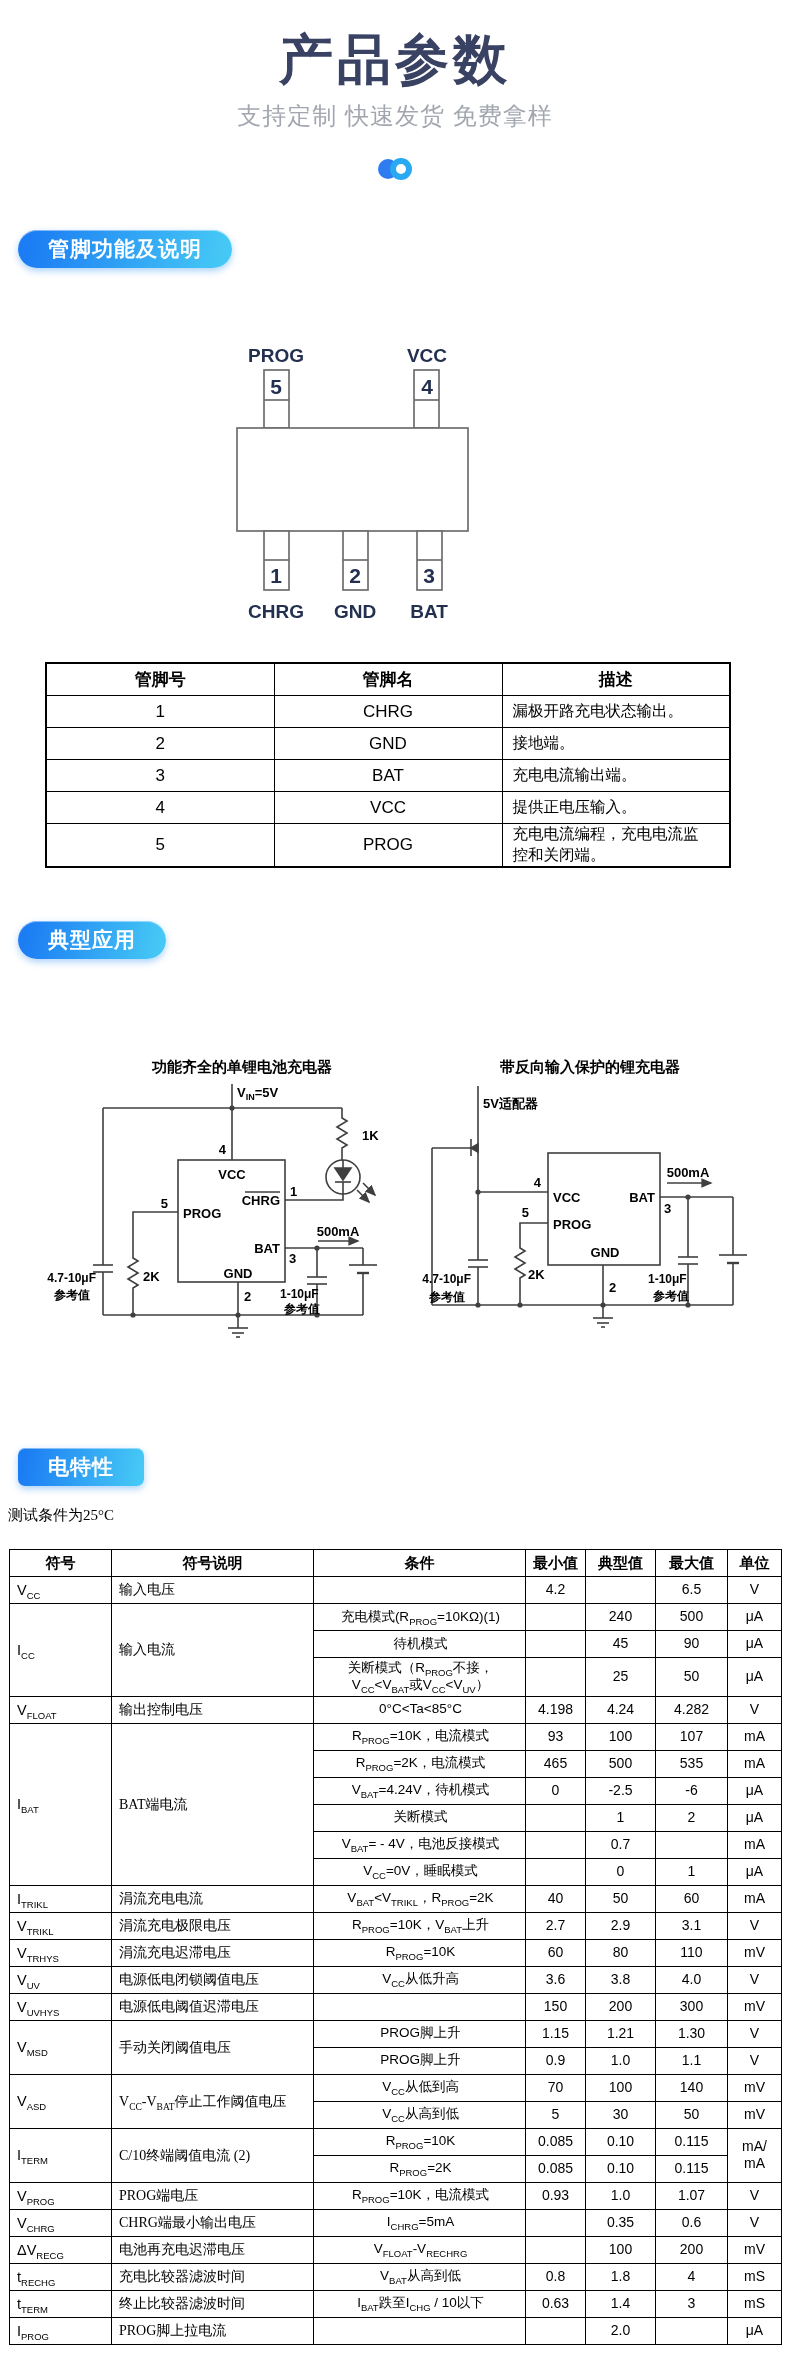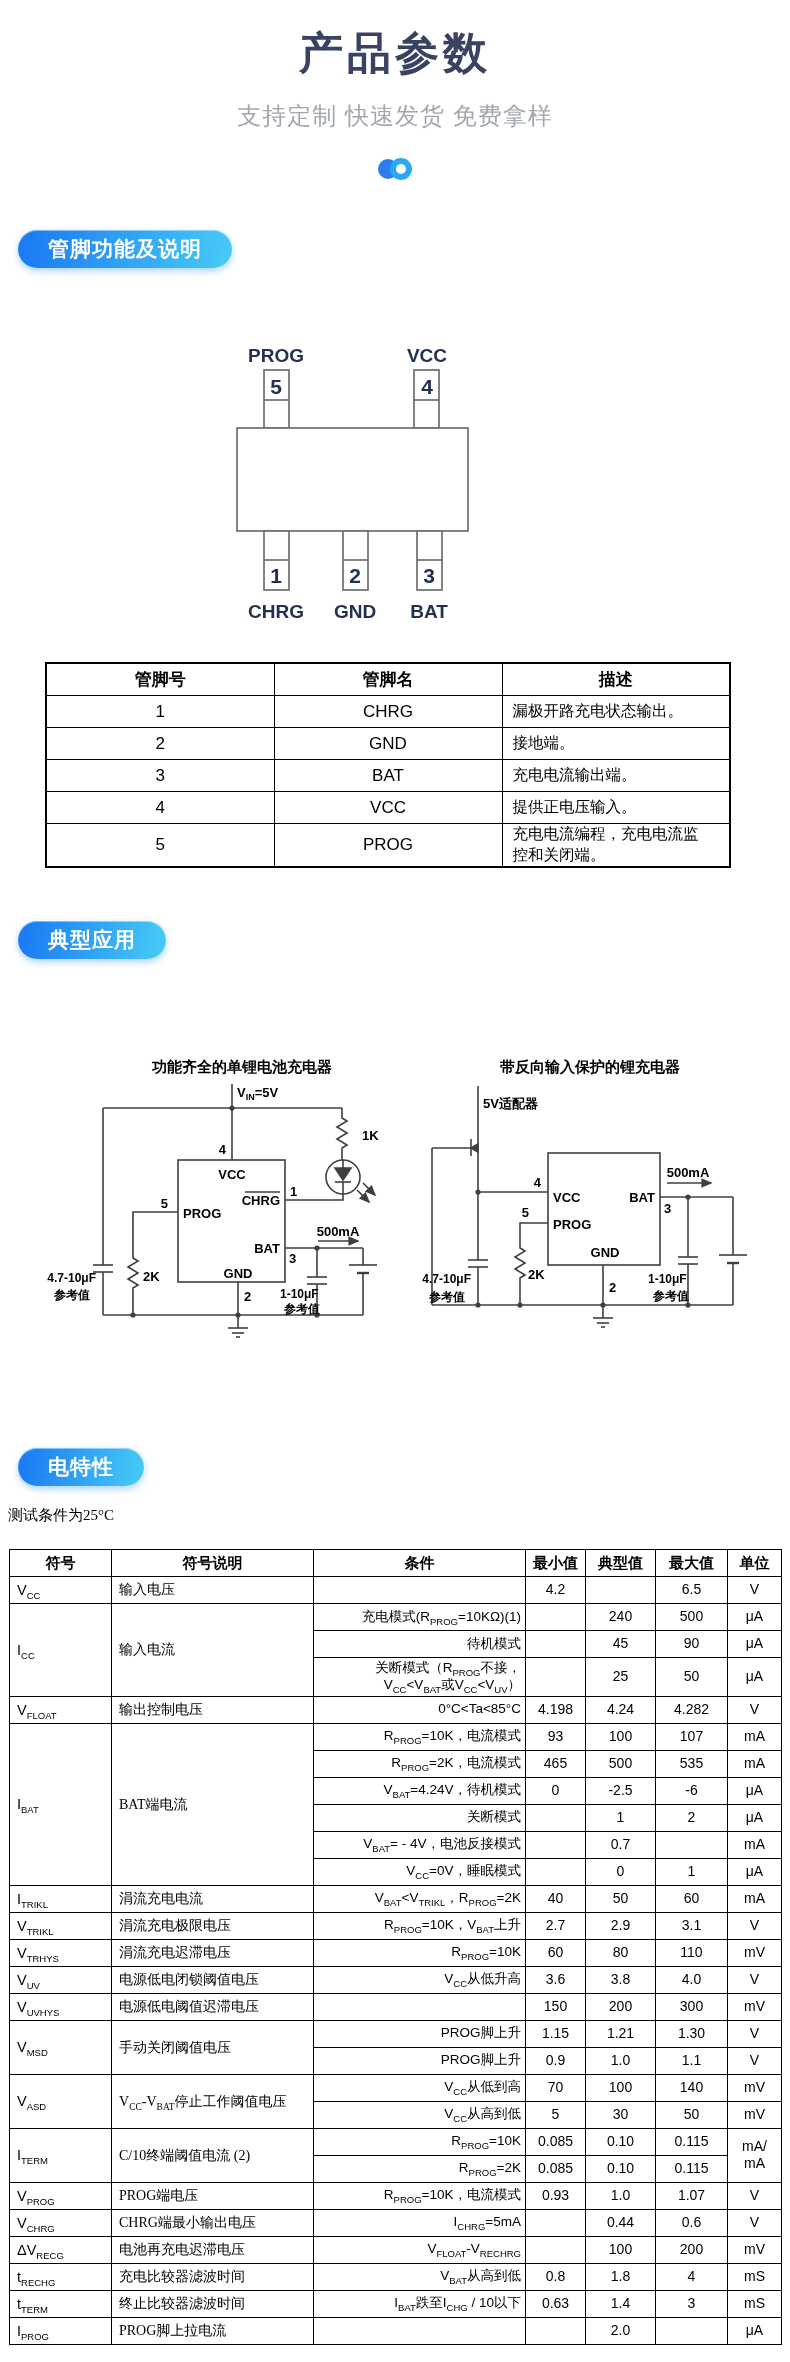--- a/index.html
+++ b/index.html
@@ -1,33 +1,33 @@
 <!DOCTYPE html>
 <html><head>
 <meta charset="utf-8">
 <style>
   html,body{margin:0;padding:0;background:#fff;}
   .page{position:relative;width:790px;height:2362px;background:#fff;overflow:hidden;
         font-family:"Liberation Sans",sans-serif;color:#000;}
   
   .page-title{position:absolute;top:24px;left:0;width:100%;text-align:center;
-    font-size:44px;font-weight:bold;color:#3a4263;letter-spacing:4px;}
+    font-size:54px;font-weight:bold;color:#3a4263;letter-spacing:4px;}
   .page-subtitle{position:absolute;top:100px;left:0;width:100%;text-align:center;
     font-size:24px;color:#a2a6af;letter-spacing:1px;}
   .logo{position:absolute;top:158px;left:0;width:100%;text-align:center;height:26px;}
   .logo .c1{display:inline-block;width:20px;height:20px;border-radius:50%;
     background:#2e7df0;vertical-align:middle;}
   .logo .c2{display:inline-block;width:10px;height:10px;border-radius:50%;
     background:#fff;border:6px solid #2aa9f3;margin-left:-8px;vertical-align:middle;}
   
   .badge{position:absolute;left:18px;height:38px;line-height:38px;padding:0 30px;
     border-radius:22px;color:#fff;font-weight:bold;font-size:21px;letter-spacing:1px;
     background:linear-gradient(100deg,#1b7cf3 5%,#45c8f5 95%);
     box-shadow:0 3px 7px rgba(40,140,240,.38), inset 0 1px 0 rgba(255,255,255,.45);}
-  .b1{top:230px;} .b2{top:921px;} .b3{top:1448px;}
+  .b1{top:230px;} .b2{top:921px;} .b3{top:1448px;border-radius:7px;}
   
   svg{position:absolute;overflow:visible;}
   svg text{font-family:"Liberation Sans",sans-serif;fill:#000;}
   .pin-num{font-size:21px;font-weight:bold;fill:#23304f;}
   .pin-lbl{font-size:19px;font-weight:bold;fill:#23304f;}
   .ck-title{font-size:15px;font-weight:bold;}
   .ck-lbl{font-size:13px;font-weight:bold;}
   .ck-sm{font-size:12px;font-weight:bold;}
   
   table{border-collapse:collapse;position:absolute;table-layout:fixed;}
@@ -36,21 +36,21 @@
   .pin-table th,.pin-table td{border:1.5px solid #000;height:31px;padding:0 22px;}
   .pin-table th{font-family:"Liberation Serif",serif;font-weight:bold;font-size:17px;}
   .pin-table td.num,.pin-table td.nam{text-align:center;font-size:17px;}
   .pin-table td.des{font-family:"Liberation Serif",serif;font-size:15.5px;padding-left:10px;}
   
   .elec-table{left:9px;top:1549px;width:772px;border:1.5px solid #000;font-size:14px;}
   .elec-table th,.elec-table td{border:1px solid #000;padding:2px 4px;height:22px;line-height:1.25;}
   .elec-table th{font-family:"Liberation Serif",serif;font-weight:bold;font-size:15px;text-align:center;}
   .elec-table td.sym{text-align:left;padding-left:7px;font-size:14.5px;}
   .elec-table td.des{font-family:"Liberation Serif",serif;text-align:left;padding-left:7px;}
-  .elec-table td.cond{text-align:right;padding-left:6px;font-size:13.5px;}
+  .elec-table td.cond{text-align:center;padding-left:6px;font-size:13.5px;}
   .elec-table td.numc,.elec-table td.unit{text-align:center;}
   sub{font-size:9.5px;vertical-align:sub;line-height:0;}
   .cond-note{position:absolute;left:8px;top:1506px;font-family:"Liberation Serif",serif;
     font-size:15px;text-align:center;}
   .footnotes{position:absolute;left:8px;top:2214px;font-family:"Liberation Serif",serif;
     font-size:14px;line-height:23px;}
   .fn2{padding-left:37px;}
 </style>
 </head>
 <body>
@@ -472,21 +472,21 @@
           <td class="numc">0.93</td>
           <td class="numc">1.0</td>
           <td class="numc">1.07</td>
           <td class="unit">V</td>
         </tr>
         <tr>
           <td class="sym" rowspan="1">V<sub>CHRG</sub></td>
           <td class="des" rowspan="1">CHRG端最小输出电压</td>
           <td class="cond">I<sub>CHRG</sub>=5mA</td>
           <td class="numc"></td>
-          <td class="numc">0.44</td>
+          <td class="numc">0.35</td>
           <td class="numc">0.6</td>
           <td class="unit">V</td>
         </tr>
         <tr>
           <td class="sym" rowspan="1">ΔV<sub>RECG</sub></td>
           <td class="des" rowspan="1">电池再充电迟滞电压</td>
           <td class="cond">V<sub>FLOAT</sub>-V<sub>RECHRG</sub></td>
           <td class="numc"></td>
           <td class="numc">100</td>
           <td class="numc">200</td>

